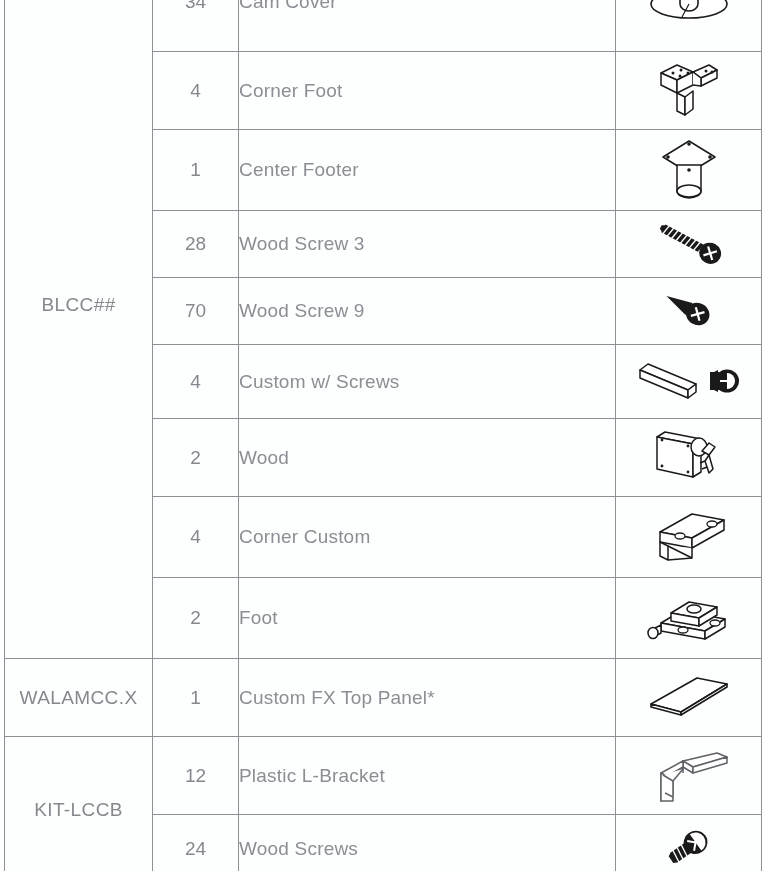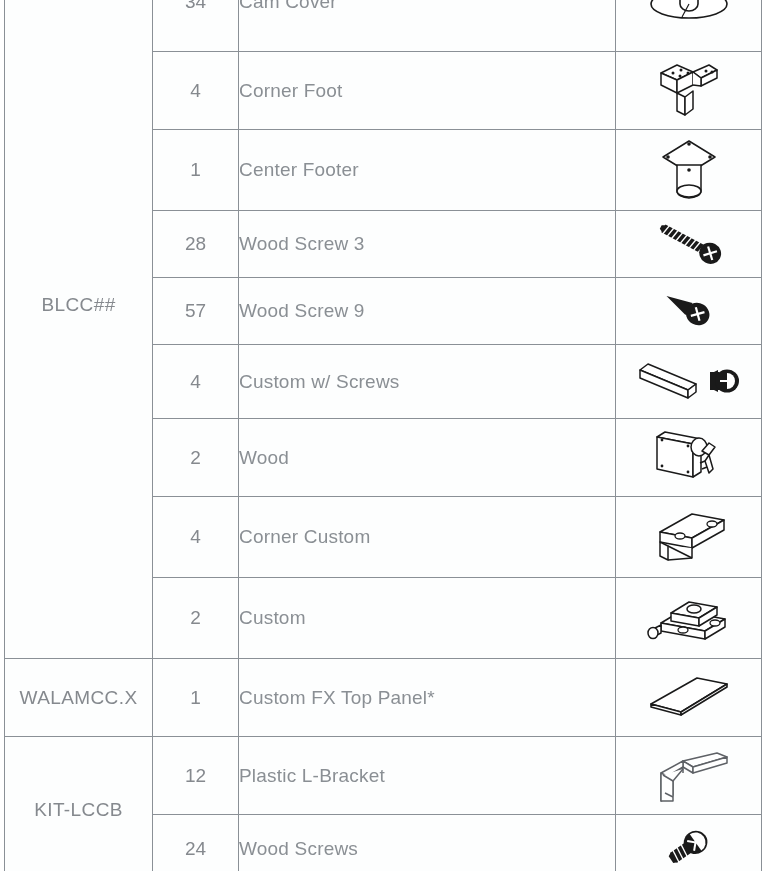--- a/index.html
+++ b/index.html
@@ -190,21 +190,21 @@
                   <path d="M63 19 L73 29"></path>
                     <path d="M73 19 L63 29"></path>
                 </g>
               </g>
             </svg>
           </span>
         </td>
       </tr>
 
       <tr>
-        <td class="qty-cell row-h-66">57</td>
+        <td class="qty-cell row-h-66">70</td>
         <td class="desc-cell">Wood Screw 9</td>
         <td class="img-cell">
           <span class="icon-wrap">
             <svg width="80" height="48" viewBox="0 0 80 48">
               <g transform="rotate(30 40 24)">
                 <path d="M14 24 L40 17 L40 31 Z" fill="#1a1a1a"></path>
                 <ellipse cx="50" cy="24" rx="12" ry="11" fill="#1a1a1a"></ellipse>
                 <g stroke="#ffffff" stroke-width="2.2">
                   <path d="M45 19 L55 29"></path>
                     <path d="M55 19 L45 29"></path>
@@ -282,21 +282,21 @@
                 <ellipse cx="70" cy="18" rx="5" ry="3"></ellipse>
                 <ellipse cx="38" cy="30" rx="5" ry="3"></ellipse>
               </g>
             </svg>
           </span>
         </td>
       </tr>
 
       <tr>
         <td class="qty-cell row-h-80">2</td>
-        <td class="desc-cell">Custom</td>
+        <td class="desc-cell">Foot</td>
         <td class="img-cell">
           <span class="icon-wrap">
             <svg width="100" height="62" viewBox="0 0 100 62">
               <g fill="#ffffff" stroke="#1a1a1a" stroke-width="1.5" stroke-linejoin="round">
                 <path d="M22 38 L42 26 L86 34 L66 46 Z"></path>
                 <path d="M22 38 L22 46 L66 54 L66 46 Z"></path>
                 <path d="M66 46 L66 54 L86 42 L86 34 Z"></path>
                 <path d="M32 28 L50 17 L78 22 L60 33 Z"></path>
                 <path d="M32 28 L32 36 L60 41 L60 33 Z"></path>
                 <path d="M60 33 L60 41 L78 30 L78 22 Z"></path>

